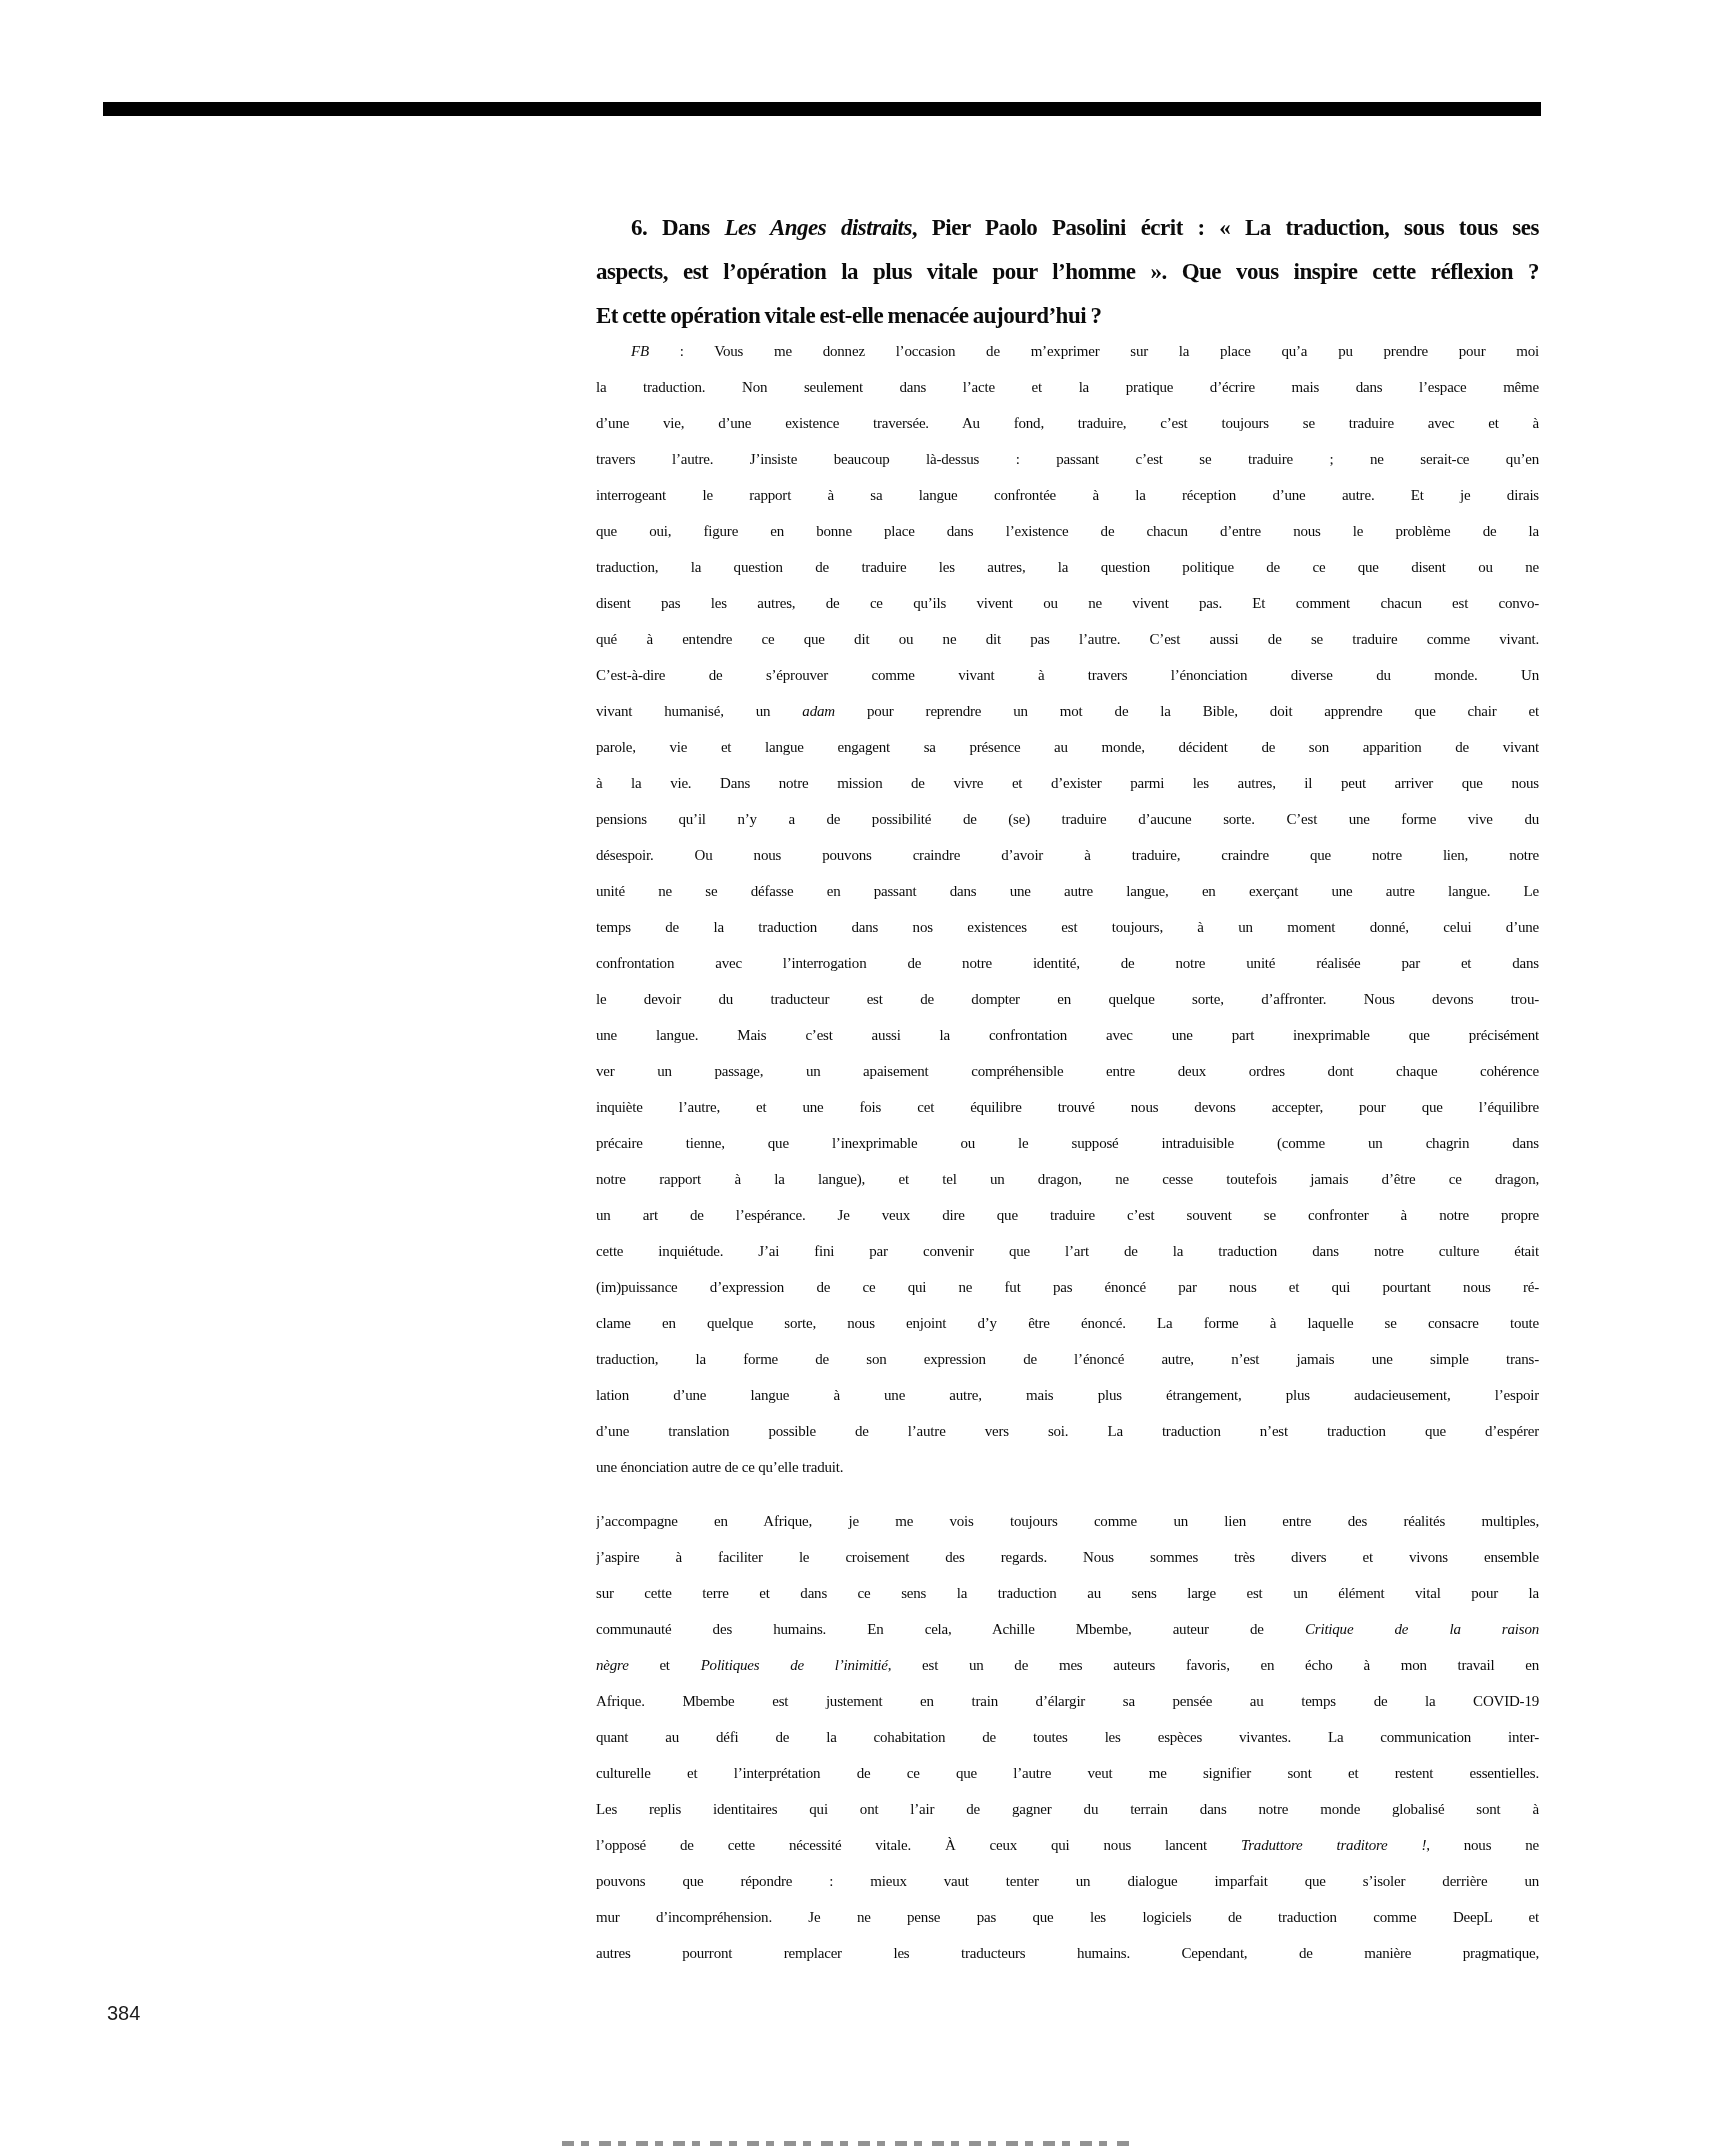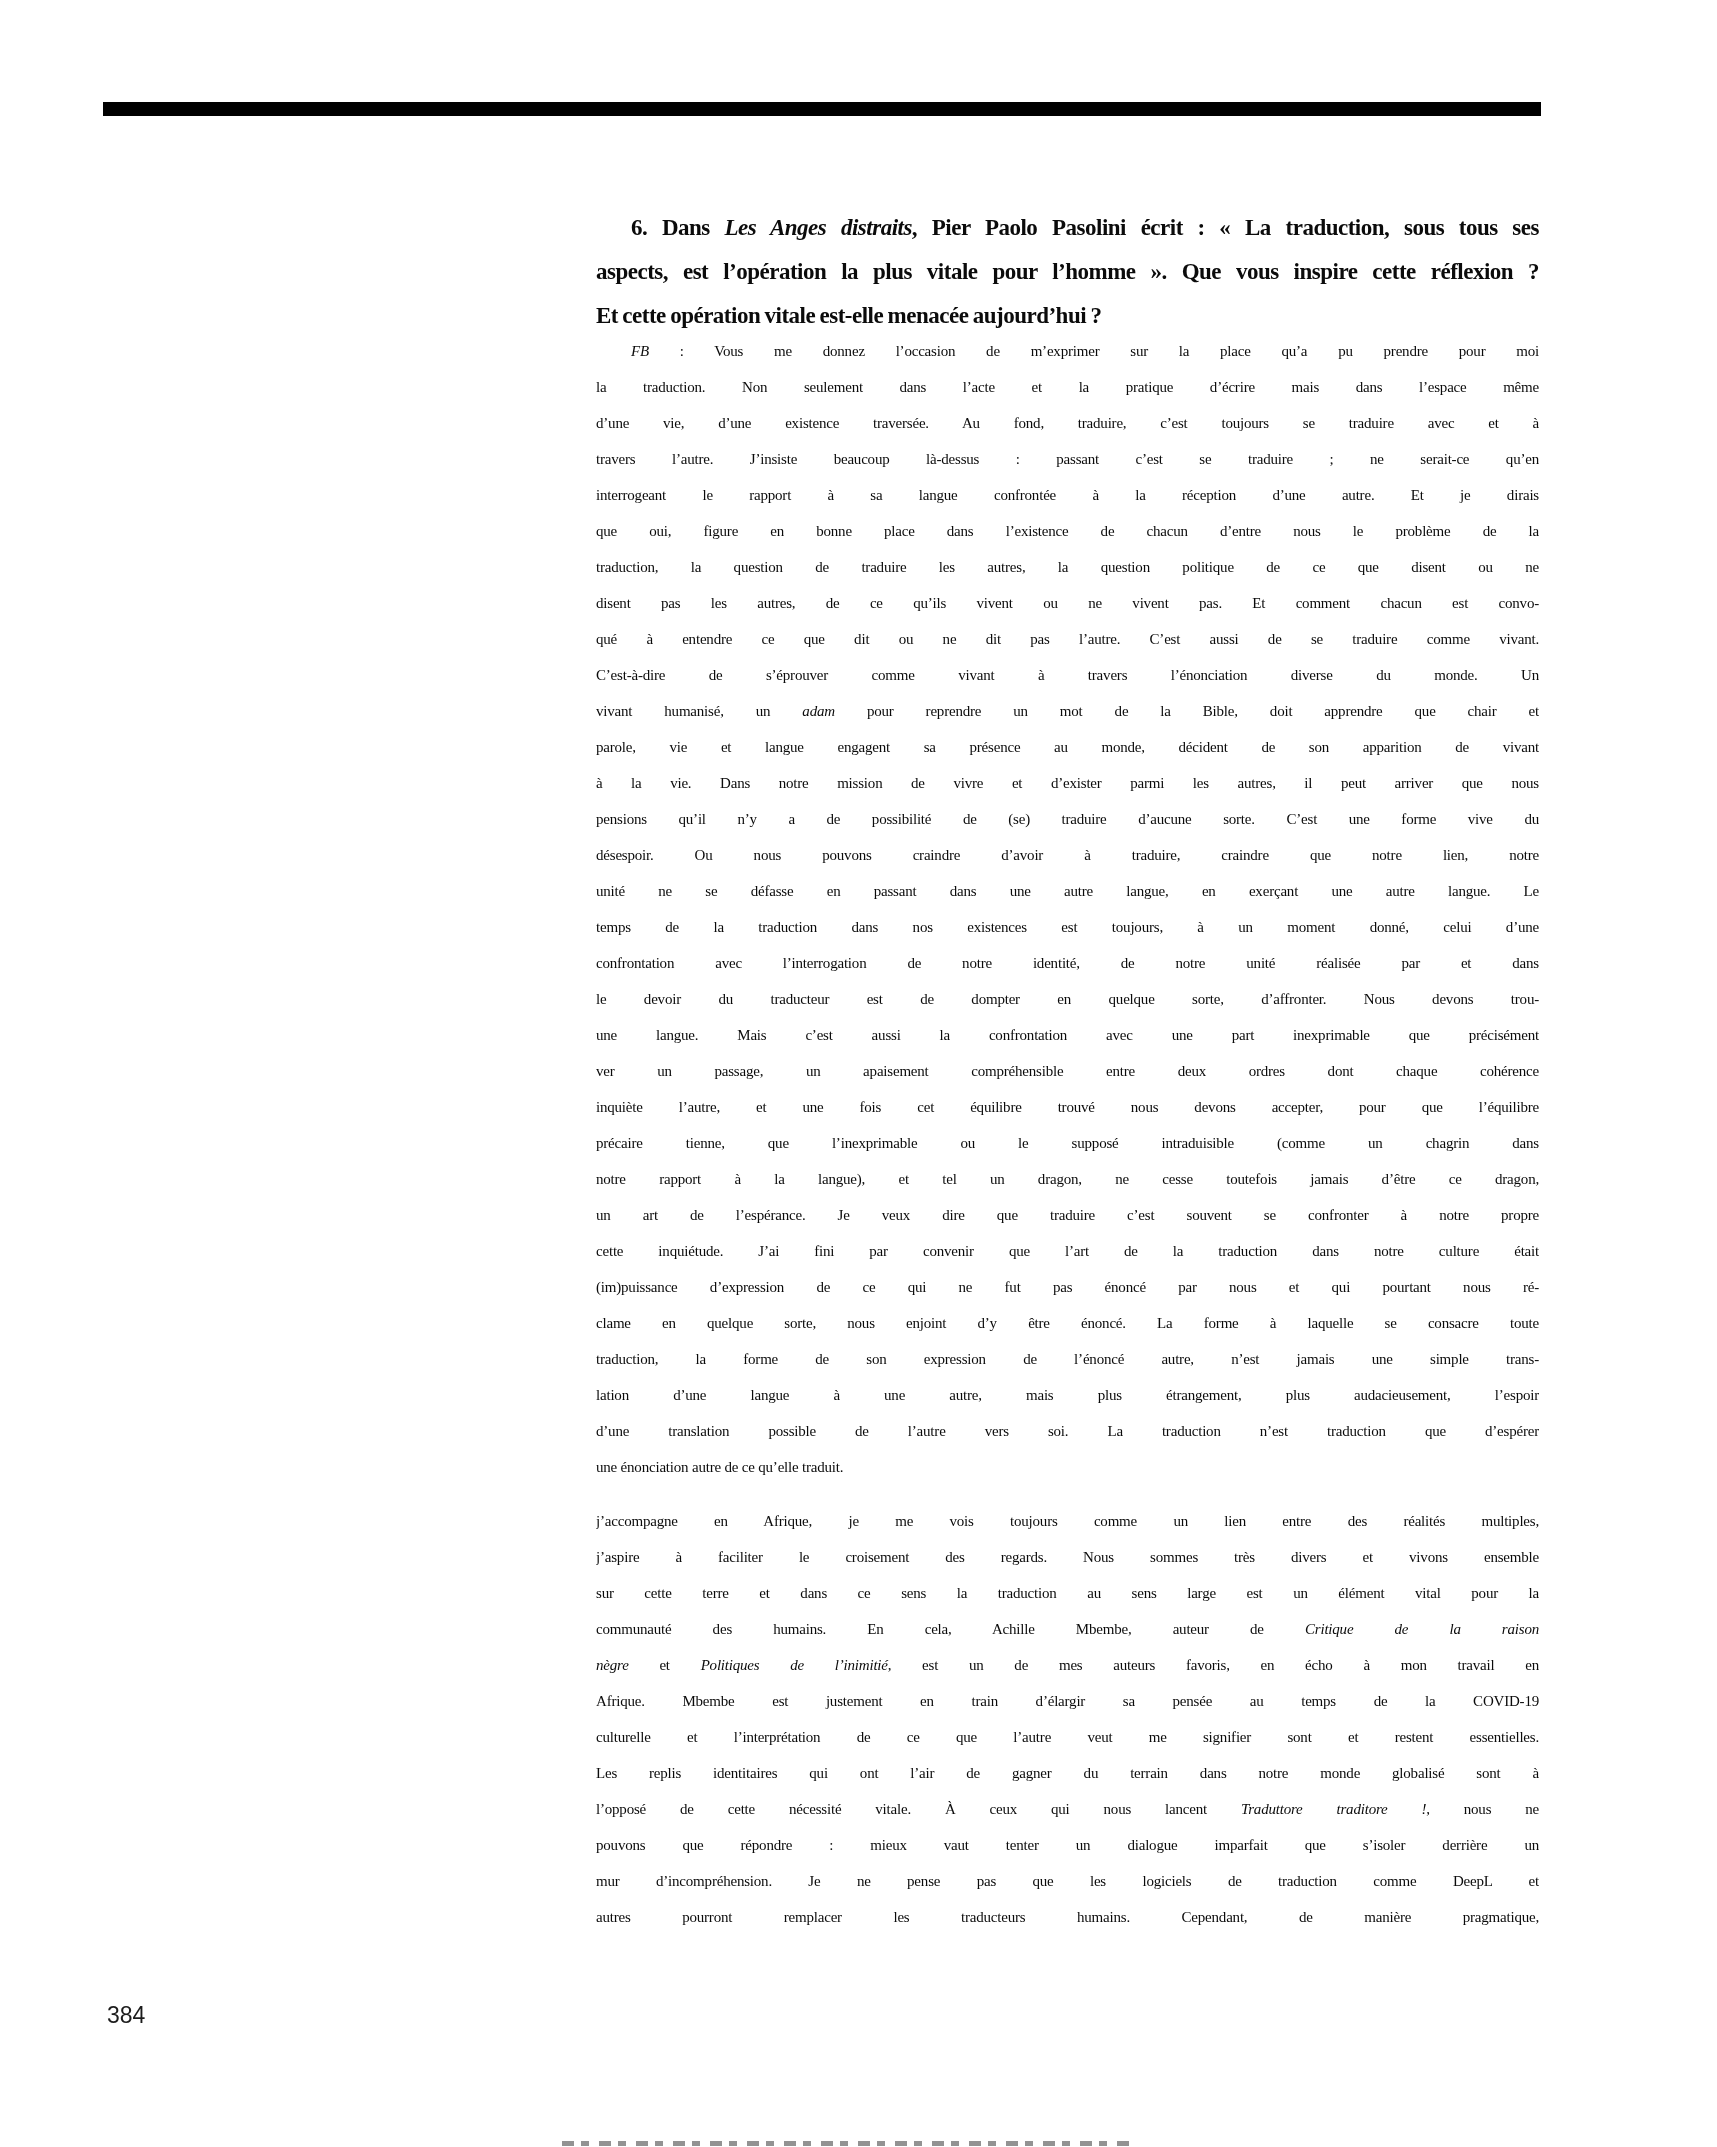--- a/index.html
+++ b/index.html
@@ -45,21 +45,21 @@
     height:36px;
     letter-spacing:-0.2px;
   }
   .answer-fb{ margin-top:-5.5px; }
   .answer-ck{ margin-top:18.3px; }
   .it{ font-style:italic; }
   .page-number{
     position:absolute;
     left:107px; top:2002px;
     font-family:"Liberation Sans","DejaVu Sans",sans-serif;
-    font-size:23px;
+    font-size:20px;
     color:#1c1c1c;
   }
   .clipped-text-fragment{
     position:absolute;
     left:562px; top:2141px;
     width:568px; height:4.6px;
     background:repeating-linear-gradient(90deg,#3a3a3a 0 12px,transparent 12px 19px,#3a3a3a 19px 27.4px,transparent 27.4px 37px);
     opacity:.55;
   }
 </style>
@@ -109,20 +109,21 @@
         <div class="line"><span>d’une translation possible de l’autre vers soi. La traduction n’est traduction que d’espérer</span></div>
         <div class="line last"><span>une énonciation autre de ce qu’elle traduit.</span></div>
       </section>
     <section class="answer answer-ck">
         <div class="line"><span>j’accompagne en Afrique, je me vois toujours comme un lien entre des réalités multiples,</span></div>
         <div class="line"><span>j’aspire à faciliter le croisement des regards. Nous sommes très divers et vivons ensemble</span></div>
         <div class="line"><span>sur cette terre et dans ce sens la traduction au sens large est un élément vital pour la</span></div>
         <div class="line"><span>communauté des humains. En cela, Achille Mbembe, auteur de </span><span class="it">Critique de la raison</span></div>
         <div class="line"><span class="it">nègre</span><span> et </span><span class="it">Politiques de l’inimitié</span><span>, est un de mes auteurs favoris, en écho à mon travail en</span></div>
         <div class="line"><span>Afrique. Mbembe est justement en train d’élargir sa pensée au temps de la COVID-19</span></div>
+        <div class="line"><span>quant au défi de la cohabitation de toutes les espèces vivantes. La communication inter-</span></div>
         <div class="line"><span>culturelle et l’interprétation de ce que l’autre veut me signifier sont et restent essentielles.</span></div>
         <div class="line"><span>Les replis identitaires qui ont l’air de gagner du terrain dans notre monde globalisé sont à</span></div>
         <div class="line"><span>l’opposé de cette nécessité vitale. À ceux qui nous lancent </span><span class="it">Traduttore traditore !</span><span>, nous ne</span></div>
         <div class="line"><span>pouvons que répondre : mieux vaut tenter un dialogue imparfait que s’isoler derrière un</span></div>
         <div class="line"><span>mur d’incompréhension. Je ne pense pas que les logiciels de traduction comme DeepL et</span></div>
         <div class="line"><span>autres pourront remplacer les traducteurs humains. Cependant, de manière pragmatique,</span></div>
       </section>
   </div>
 
   <div class="page-number">384</div>

